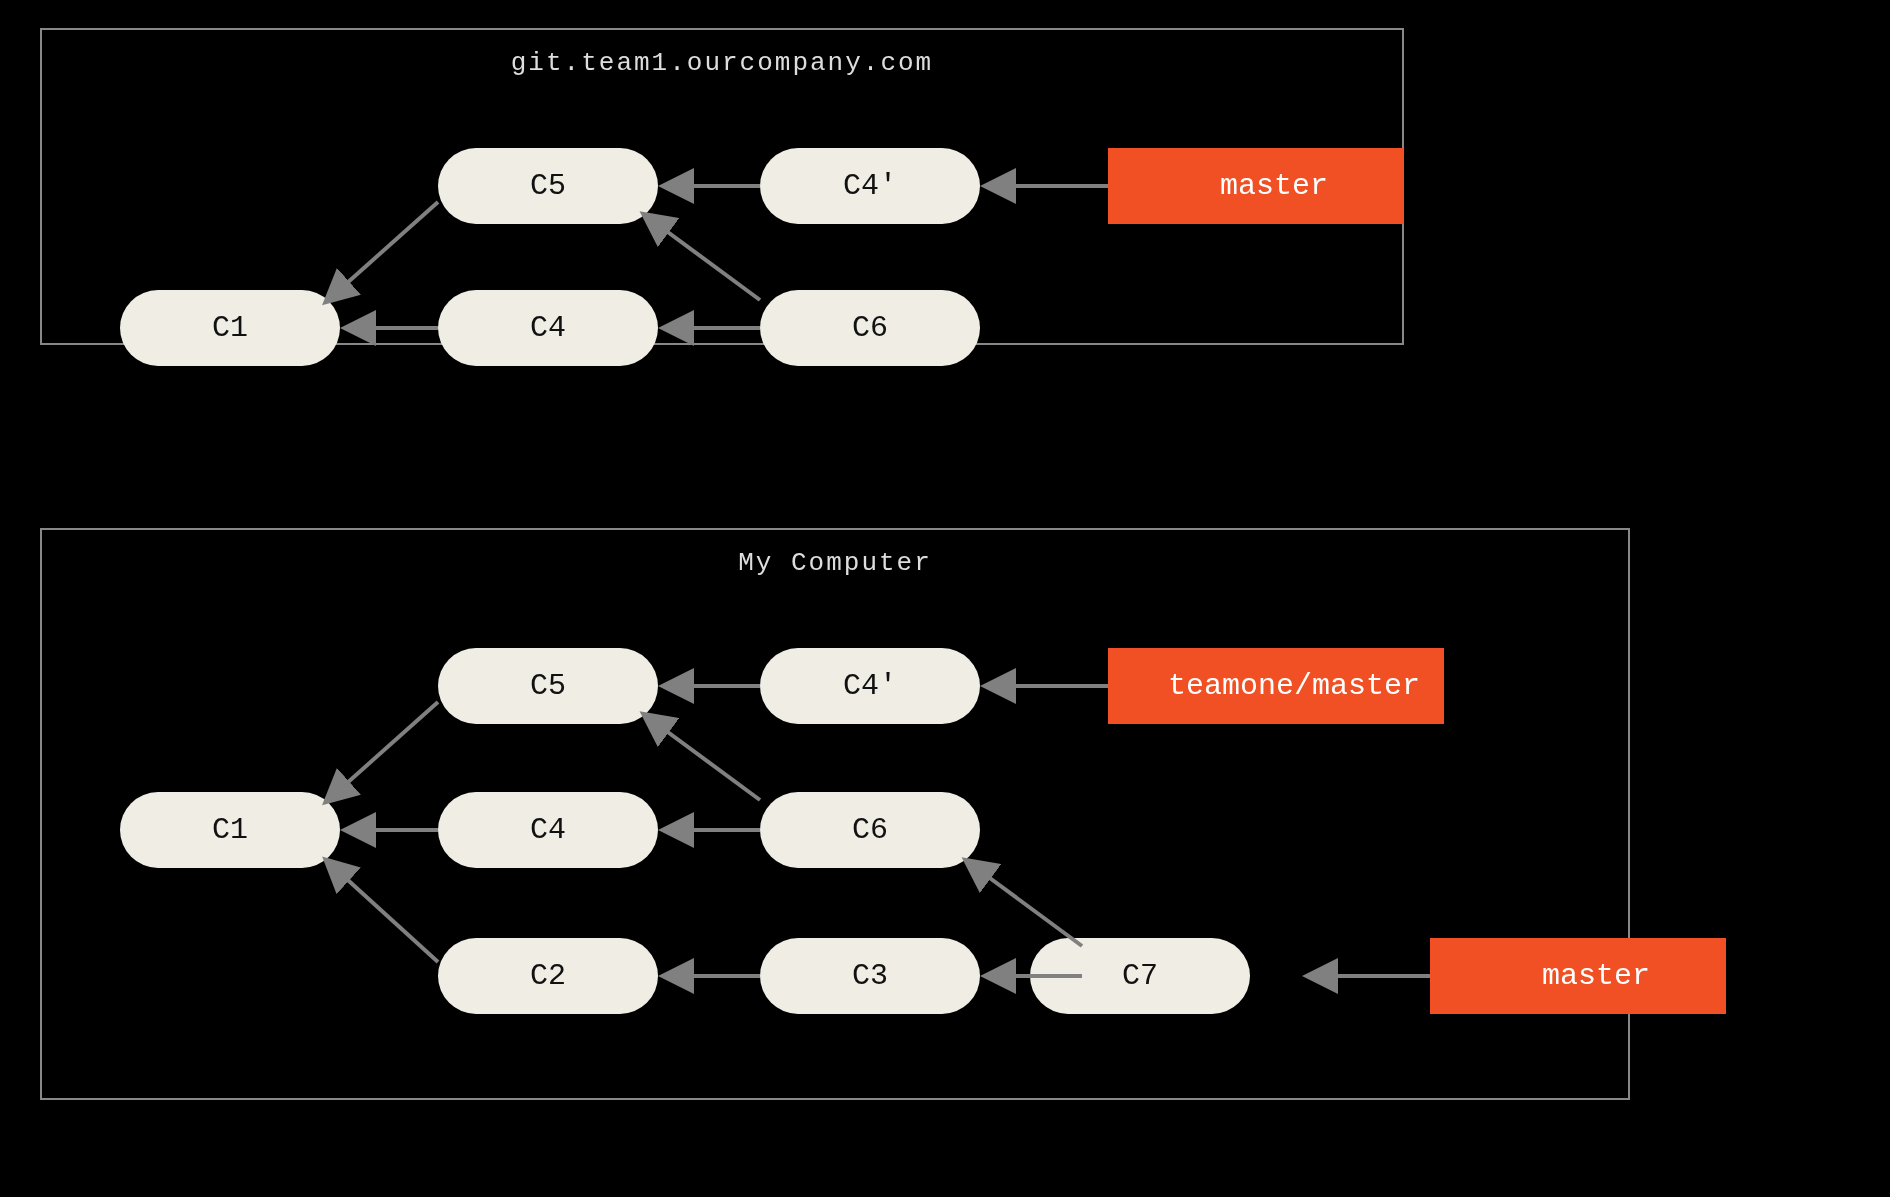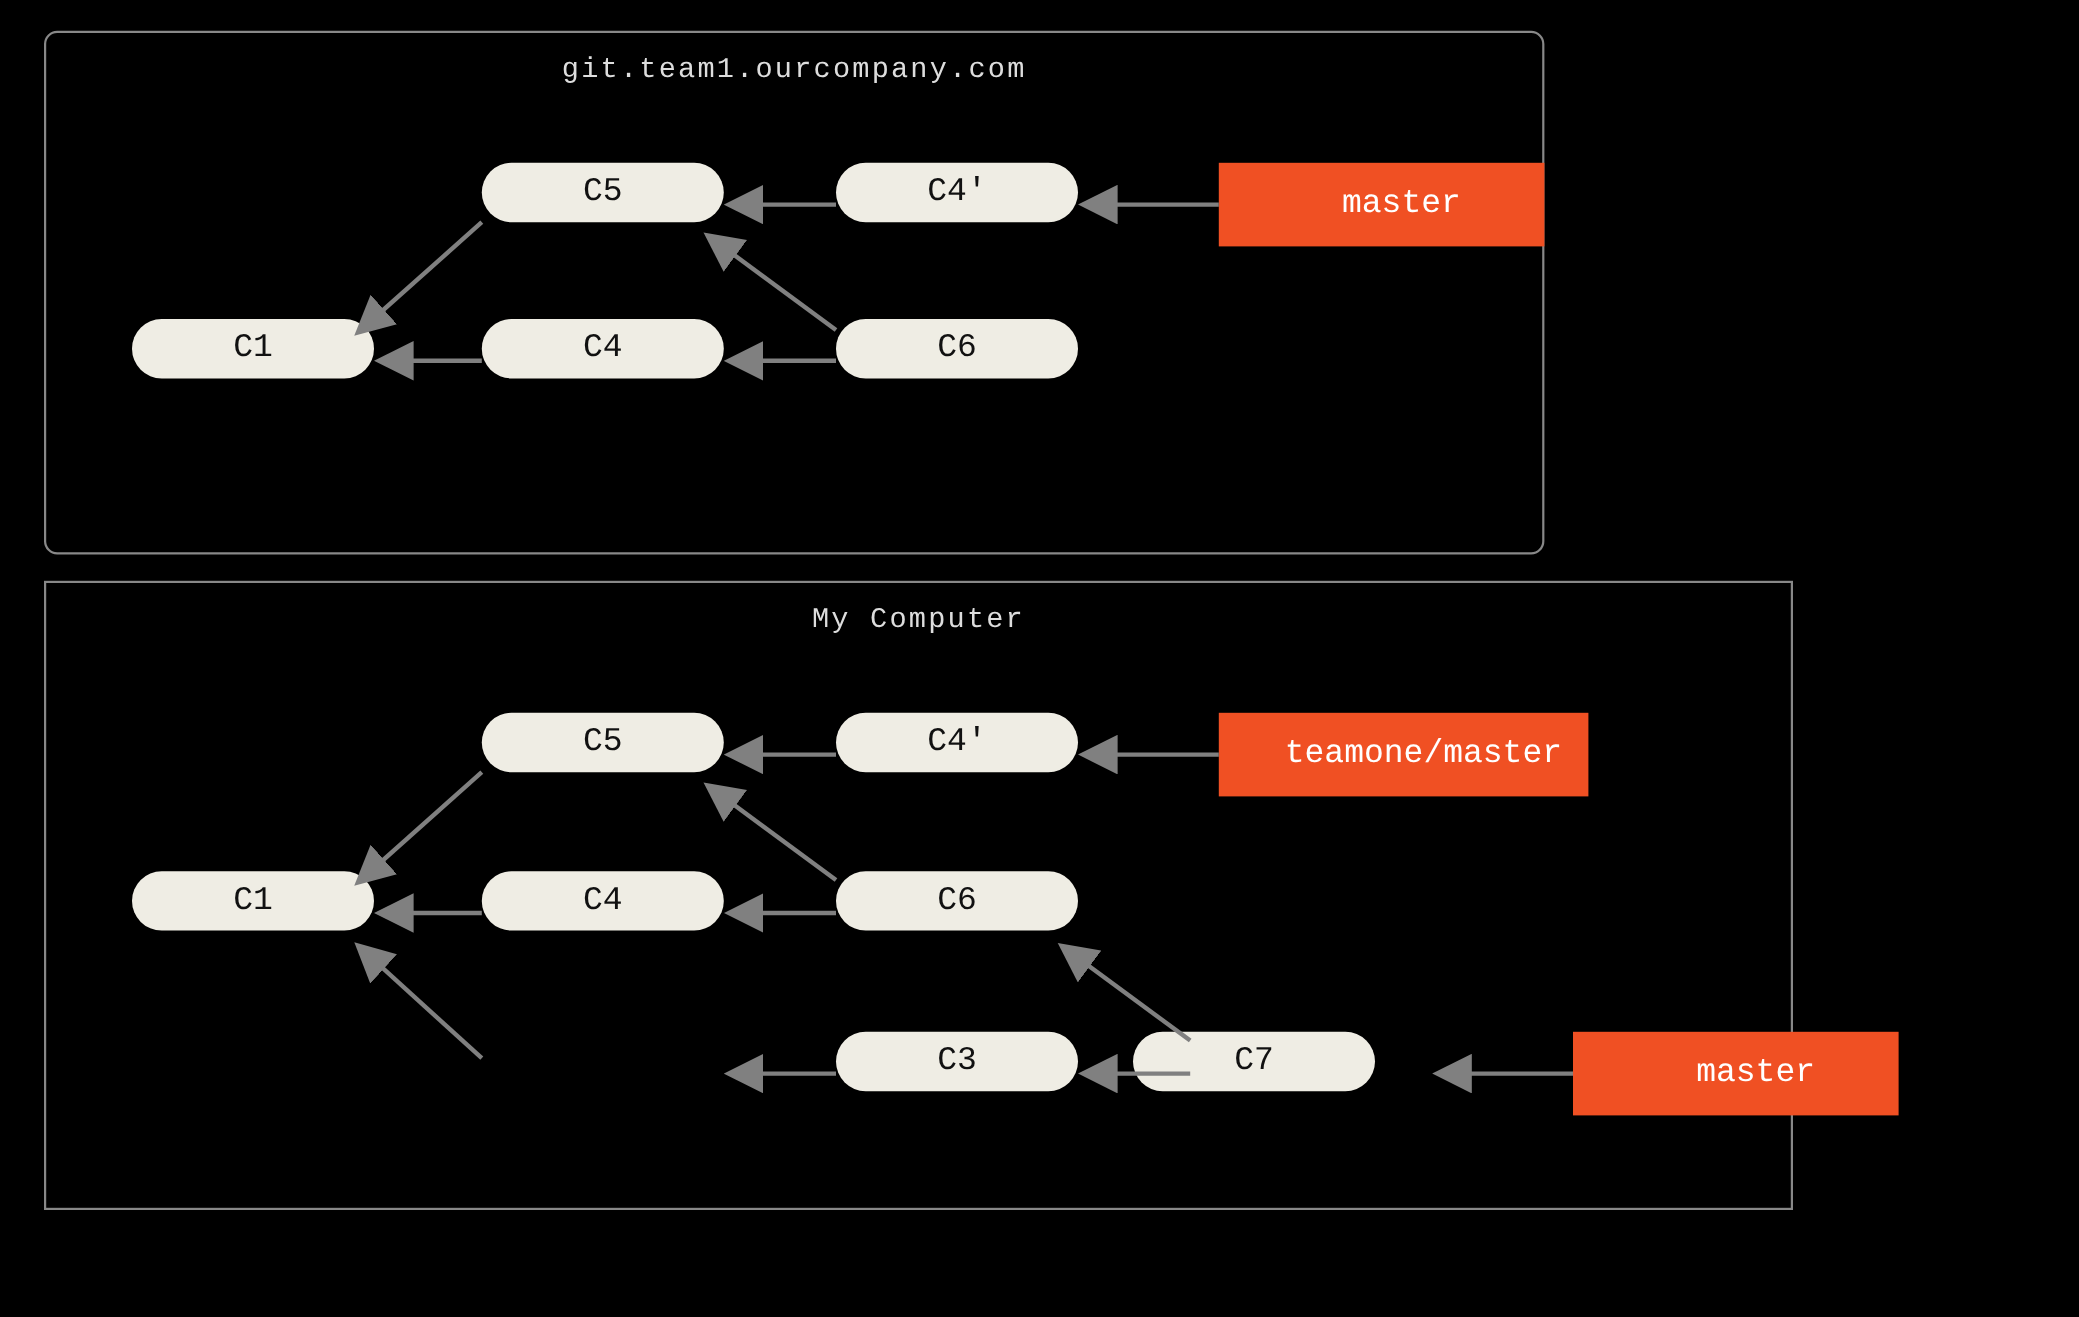--- a/index.html
+++ b/index.html
@@ -26,21 +26,21 @@
     width: 100%;
     text-align: center;
     top: 18px;
     font-size: 26px;
     letter-spacing: 2px;
     color: #ddd;
   }
   .commit {
     position: absolute;
     width: 220px;
-    height: 54px;
+    height: 76px;
     background: #efede4;
     color: #111;
     border-radius: 40px;
     display: flex;
     align-items: center;
     justify-content: center;
     font-size: 30px;
     font-weight: 500;
   }
   .branch {
@@ -61,21 +61,21 @@
     width: 1890px;
     height: 1197px;
     pointer-events: none;
   }
 </style>
 </head>
 <body>
 
 <div class="stage">
 
-  <div class="panel" style="left:40px; top:28px; width:1364px; height:476px;border-radius:12px;">
+  <div class="panel" style="left:40px; top:28px; width:1364px; height:317px;">
     <div class="panel-title">git.team1.ourcompany.com</div>
   </div>
 
   <div class="commit" style="left:120px; top:290px;">C1</div>
 
   <div class="commit" style="left:438px; top:148px;">C5</div>
 
   <div class="commit" style="left:760px; top:148px;">C4'</div>
 
   <div class="commit" style="left:438px; top:290px;">C4</div>
@@ -91,20 +91,21 @@
   <div class="commit" style="left:120px; top:792px;">C1</div>
 
   <div class="commit" style="left:438px; top:648px;">C5</div>
 
   <div class="commit" style="left:760px; top:648px;">C4'</div>
 
   <div class="commit" style="left:438px; top:792px;">C4</div>
 
   <div class="commit" style="left:760px; top:792px;">C6</div>
 
+  <div class="commit" style="left:438px; top:938px;">C2</div>
 
   <div class="commit" style="left:760px; top:938px;">C3</div>
 
   <div class="commit" style="left:1030px; top:938px;">C7</div>
 
   <div class="branch" style="left:1108px; top:648px; width:300px;">teamone/master</div>
 
   <div class="branch" style="left:1430px; top:938px;">master</div>
 
   <svg class="arrows">

